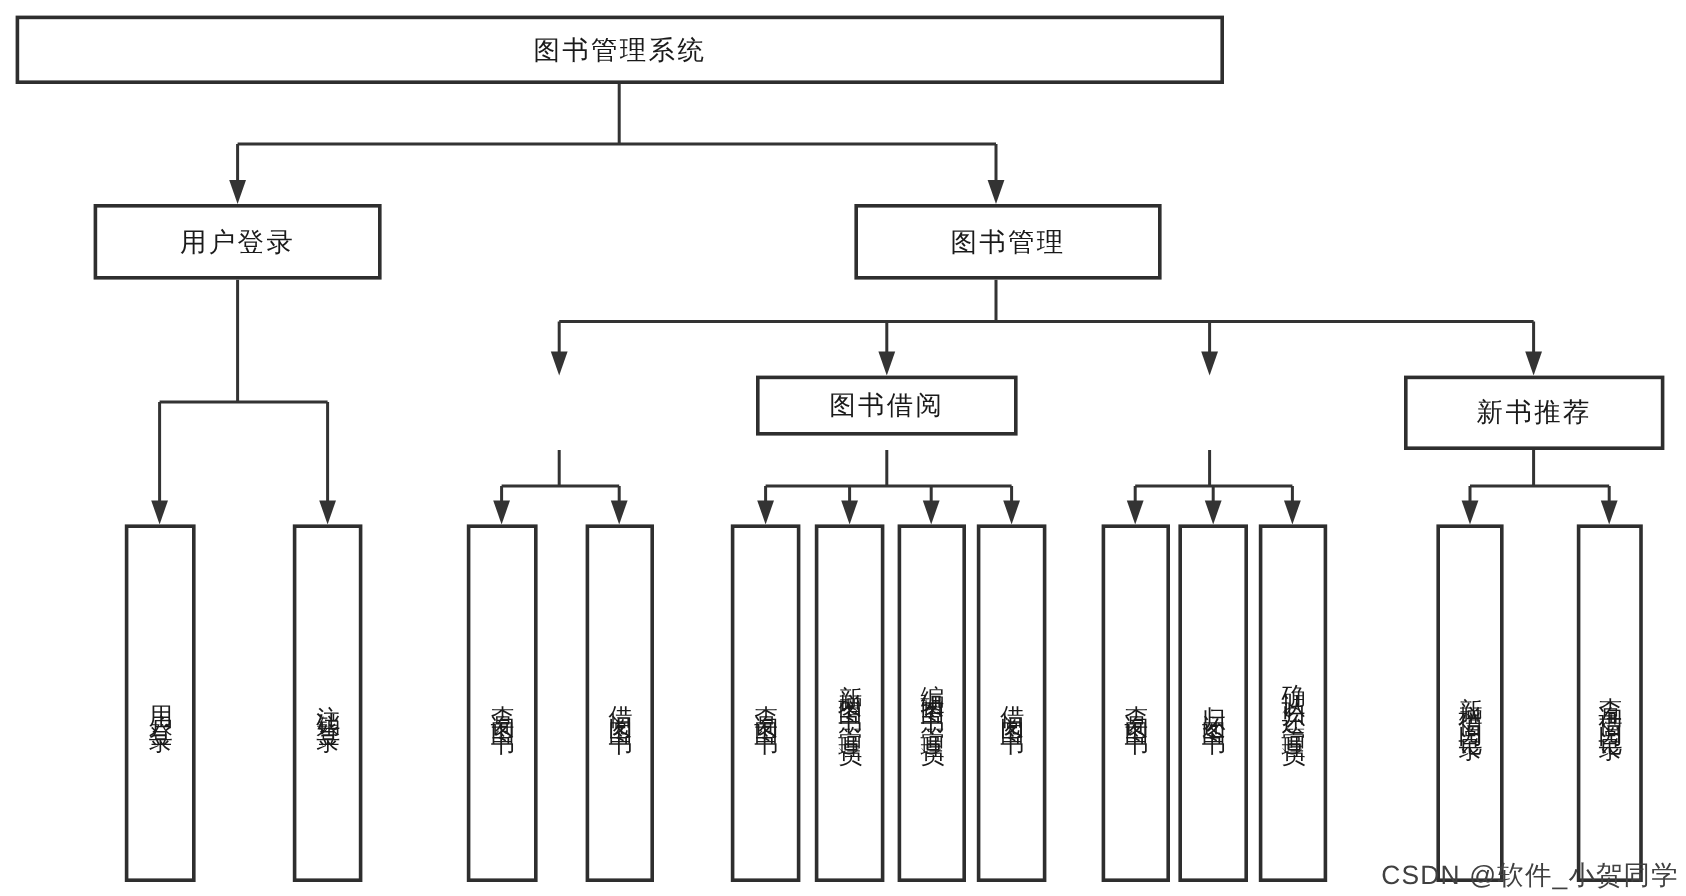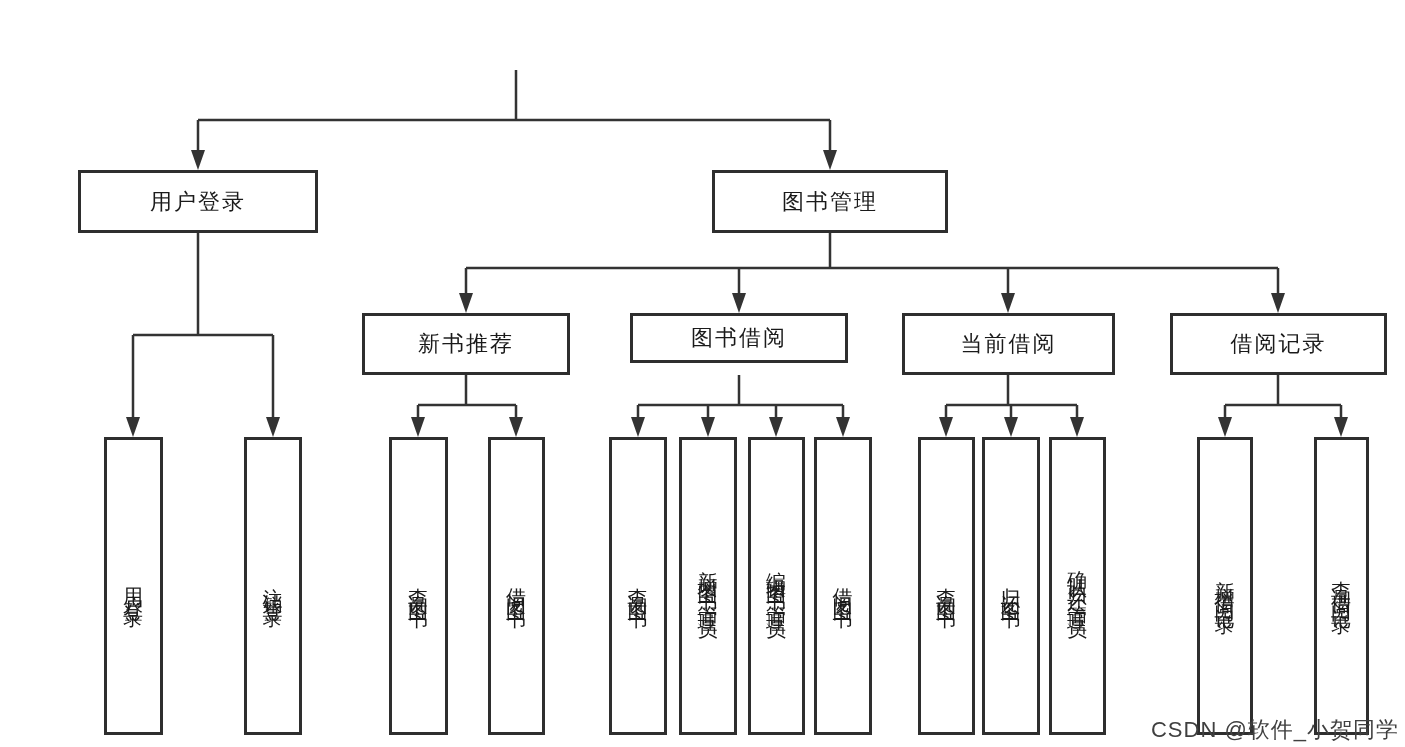--- a/index.html
+++ b/index.html
@@ -81,28 +81,27 @@
       <polygon points="769,417 783,417 776,437"></polygon>
       <polygon points="836,417 850,417 843,437"></polygon>
       <polygon points="939,417 953,417 946,437"></polygon>
       <polygon points="1004,417 1018,417 1011,437"></polygon>
       <polygon points="1070,417 1084,417 1077,437"></polygon>
       <polygon points="1218,417 1232,417 1225,437"></polygon>
       <polygon points="1334,417 1348,417 1341,437"></polygon>
     </g>
   </svg>
 
+  <div class="box h-label" style="left:13px; top:13px; width:1007px; height:57px;">图书管理系统</div>
 
   <div class="box h-label" style="left:78px; top:170px; width:240px; height:63px;">用户登录</div>
-  <div class="box h-label" style="left:712px; top:170px; width:236px; height:63px;">图书管理</div>
+  <div class="box h-label" style="left:712px; top:170px; width:256px; height:63px;">图书管理</div>
 
-  <div class="box h-label" style="left:362px; top:313px; width:208px; height:62px;">新书推荐</div>
   <div class="box h-label" style="left:630px; top:313px; width:218px; height:50px;">图书借阅</div>
-  <div class="box h-label" style="left:902px; top:313px; width:213px; height:62px;">当前借阅</div>
-  <div class="box h-label" style="left:1170px; top:313px; width:217px; height:62px;">借阅记录</div>
+  <div class="box h-label" style="left:1170px; top:313px; width:217px; height:62px;">新书推荐</div>
 
   <div class="box v-label" style="left:104px; top:437px; width:59px; height:298px;">用户登录</div>
   <div class="box v-label" style="left:244px; top:437px; width:58px; height:298px;">注销登录</div>
 
   <div class="box v-label" style="left:389px; top:437px; width:59px; height:298px;">查询图书</div>
   <div class="box v-label" style="left:488px; top:437px; width:57px; height:298px;">借阅图书</div>
 
   <div class="box v-label" style="left:609px; top:437px; width:58px; height:298px;">查询图书</div>
   <div class="box v-label" style="left:679px; top:437px; width:58px; height:298px;">新增图书（管理员）</div>
   <div class="box v-label" style="left:748px; top:437px; width:57px; height:298px;">编辑图书（管理员）</div>

